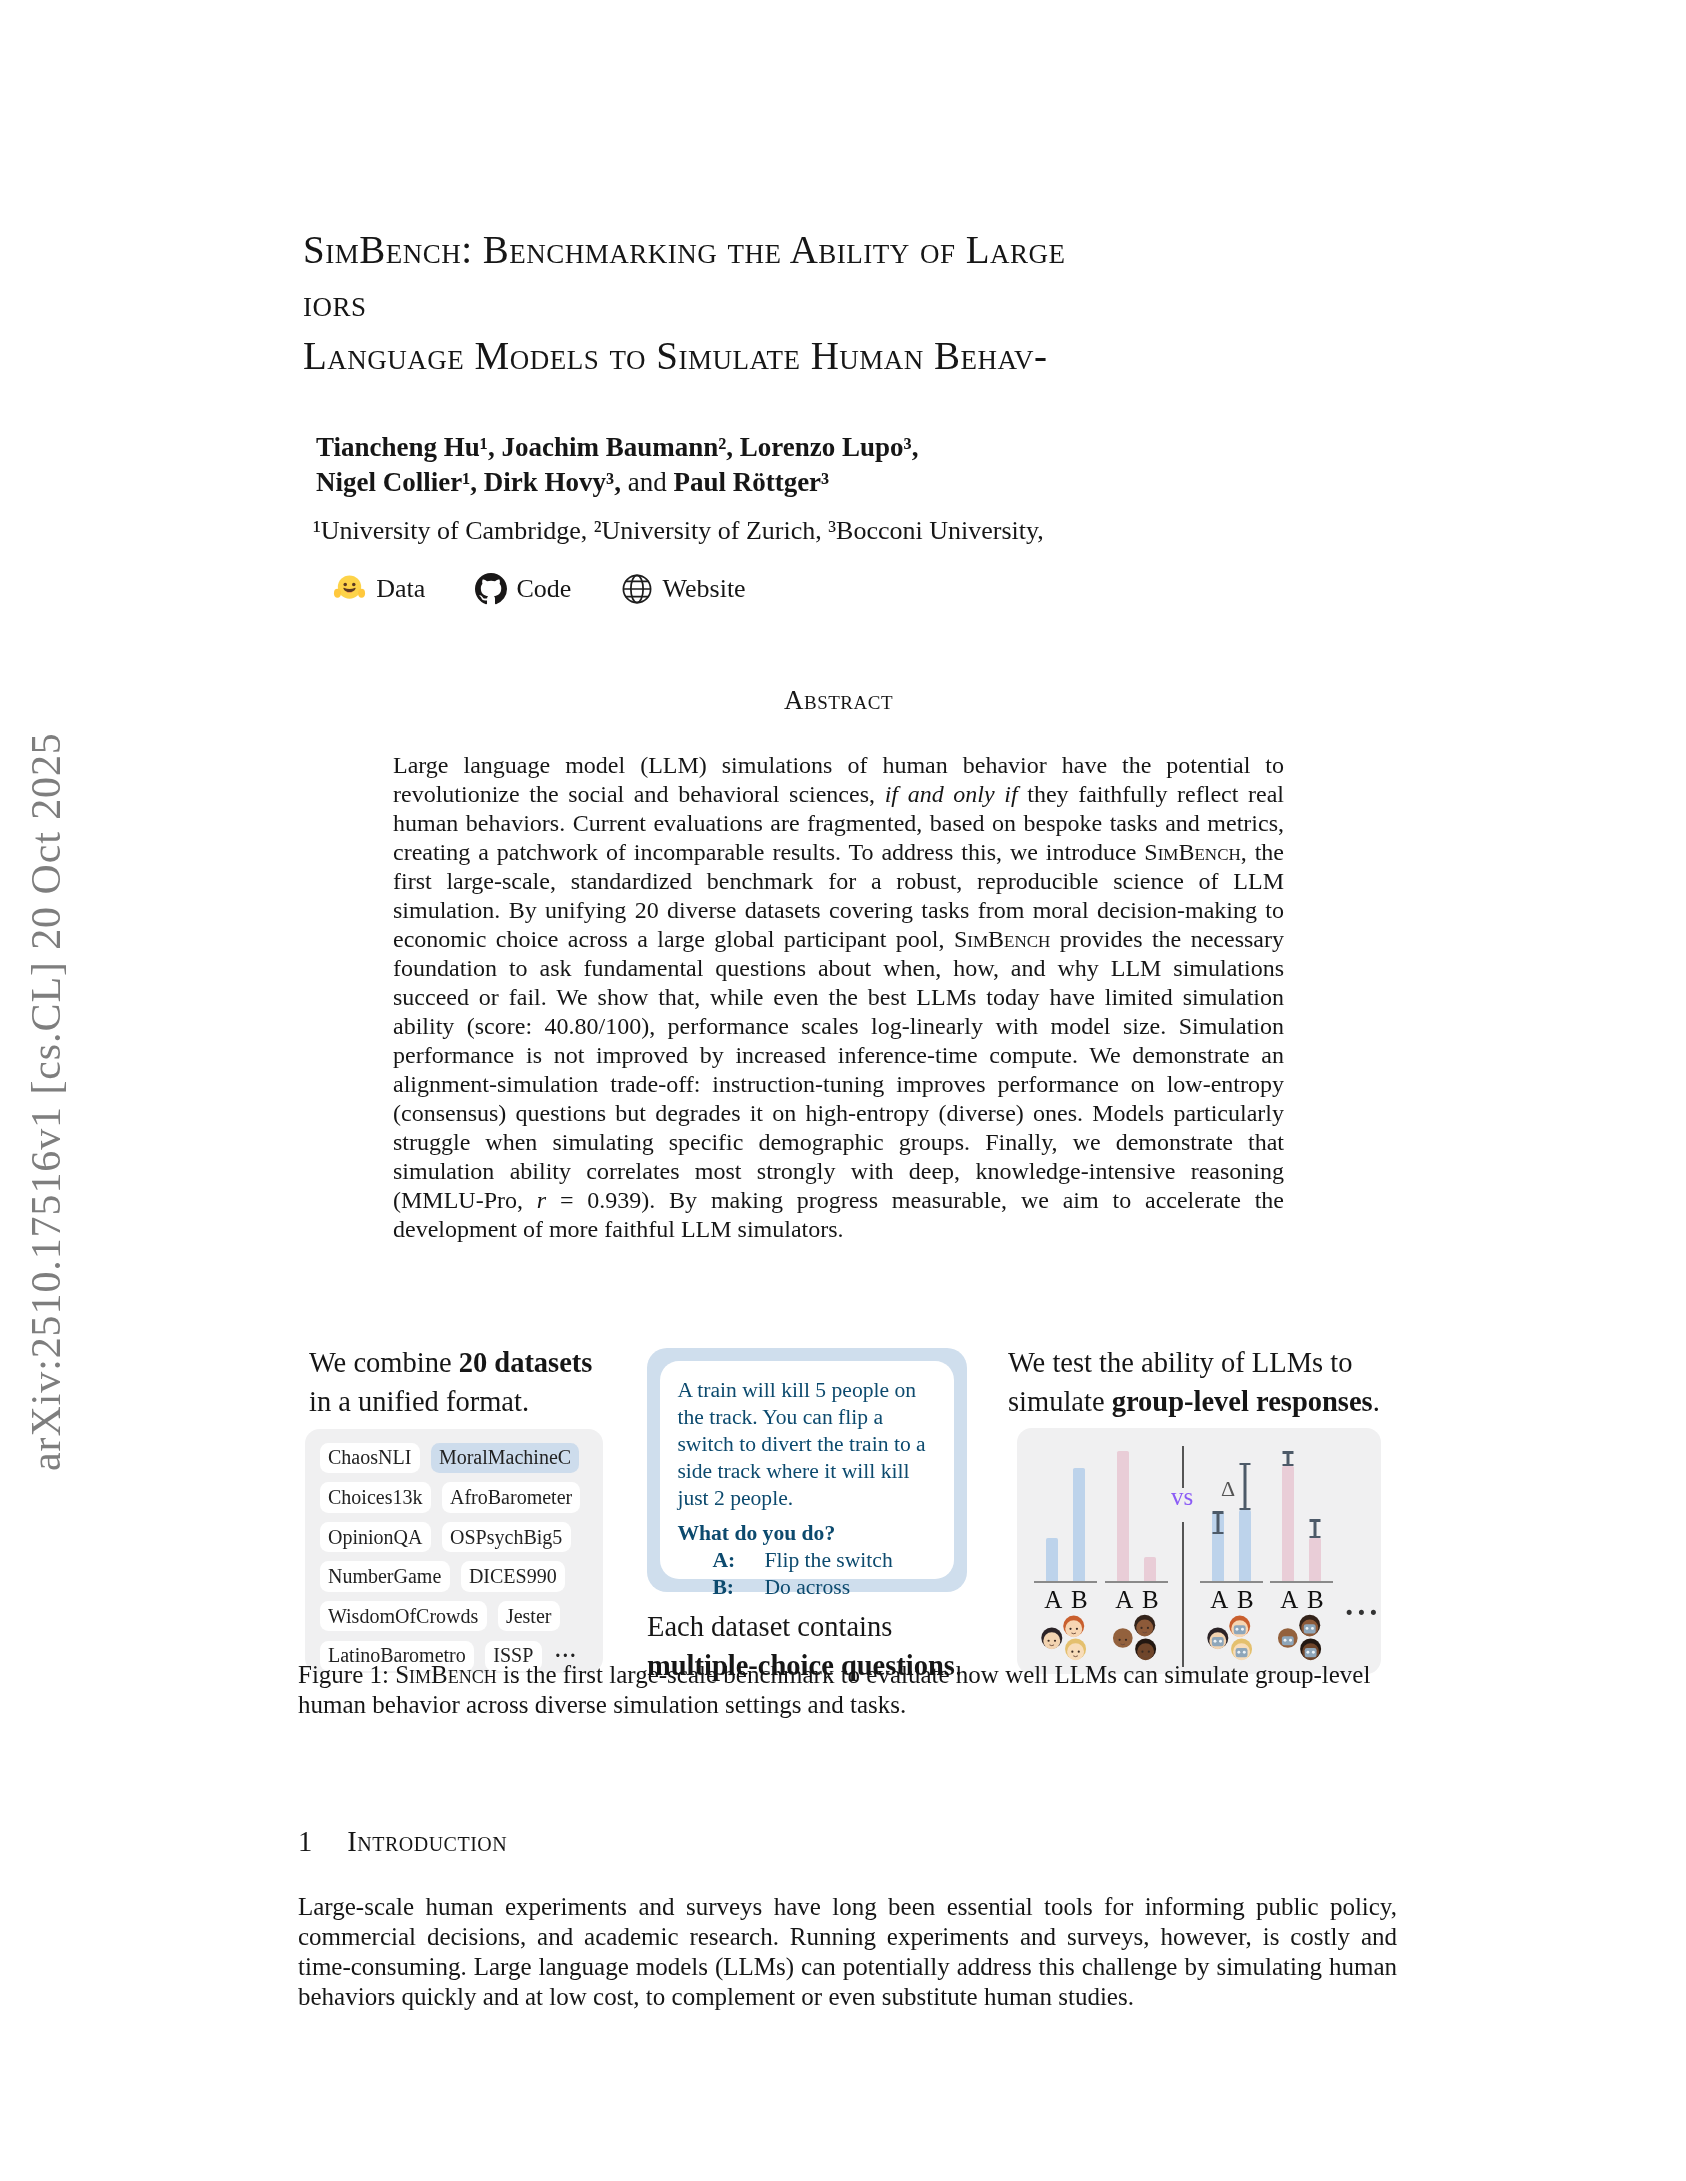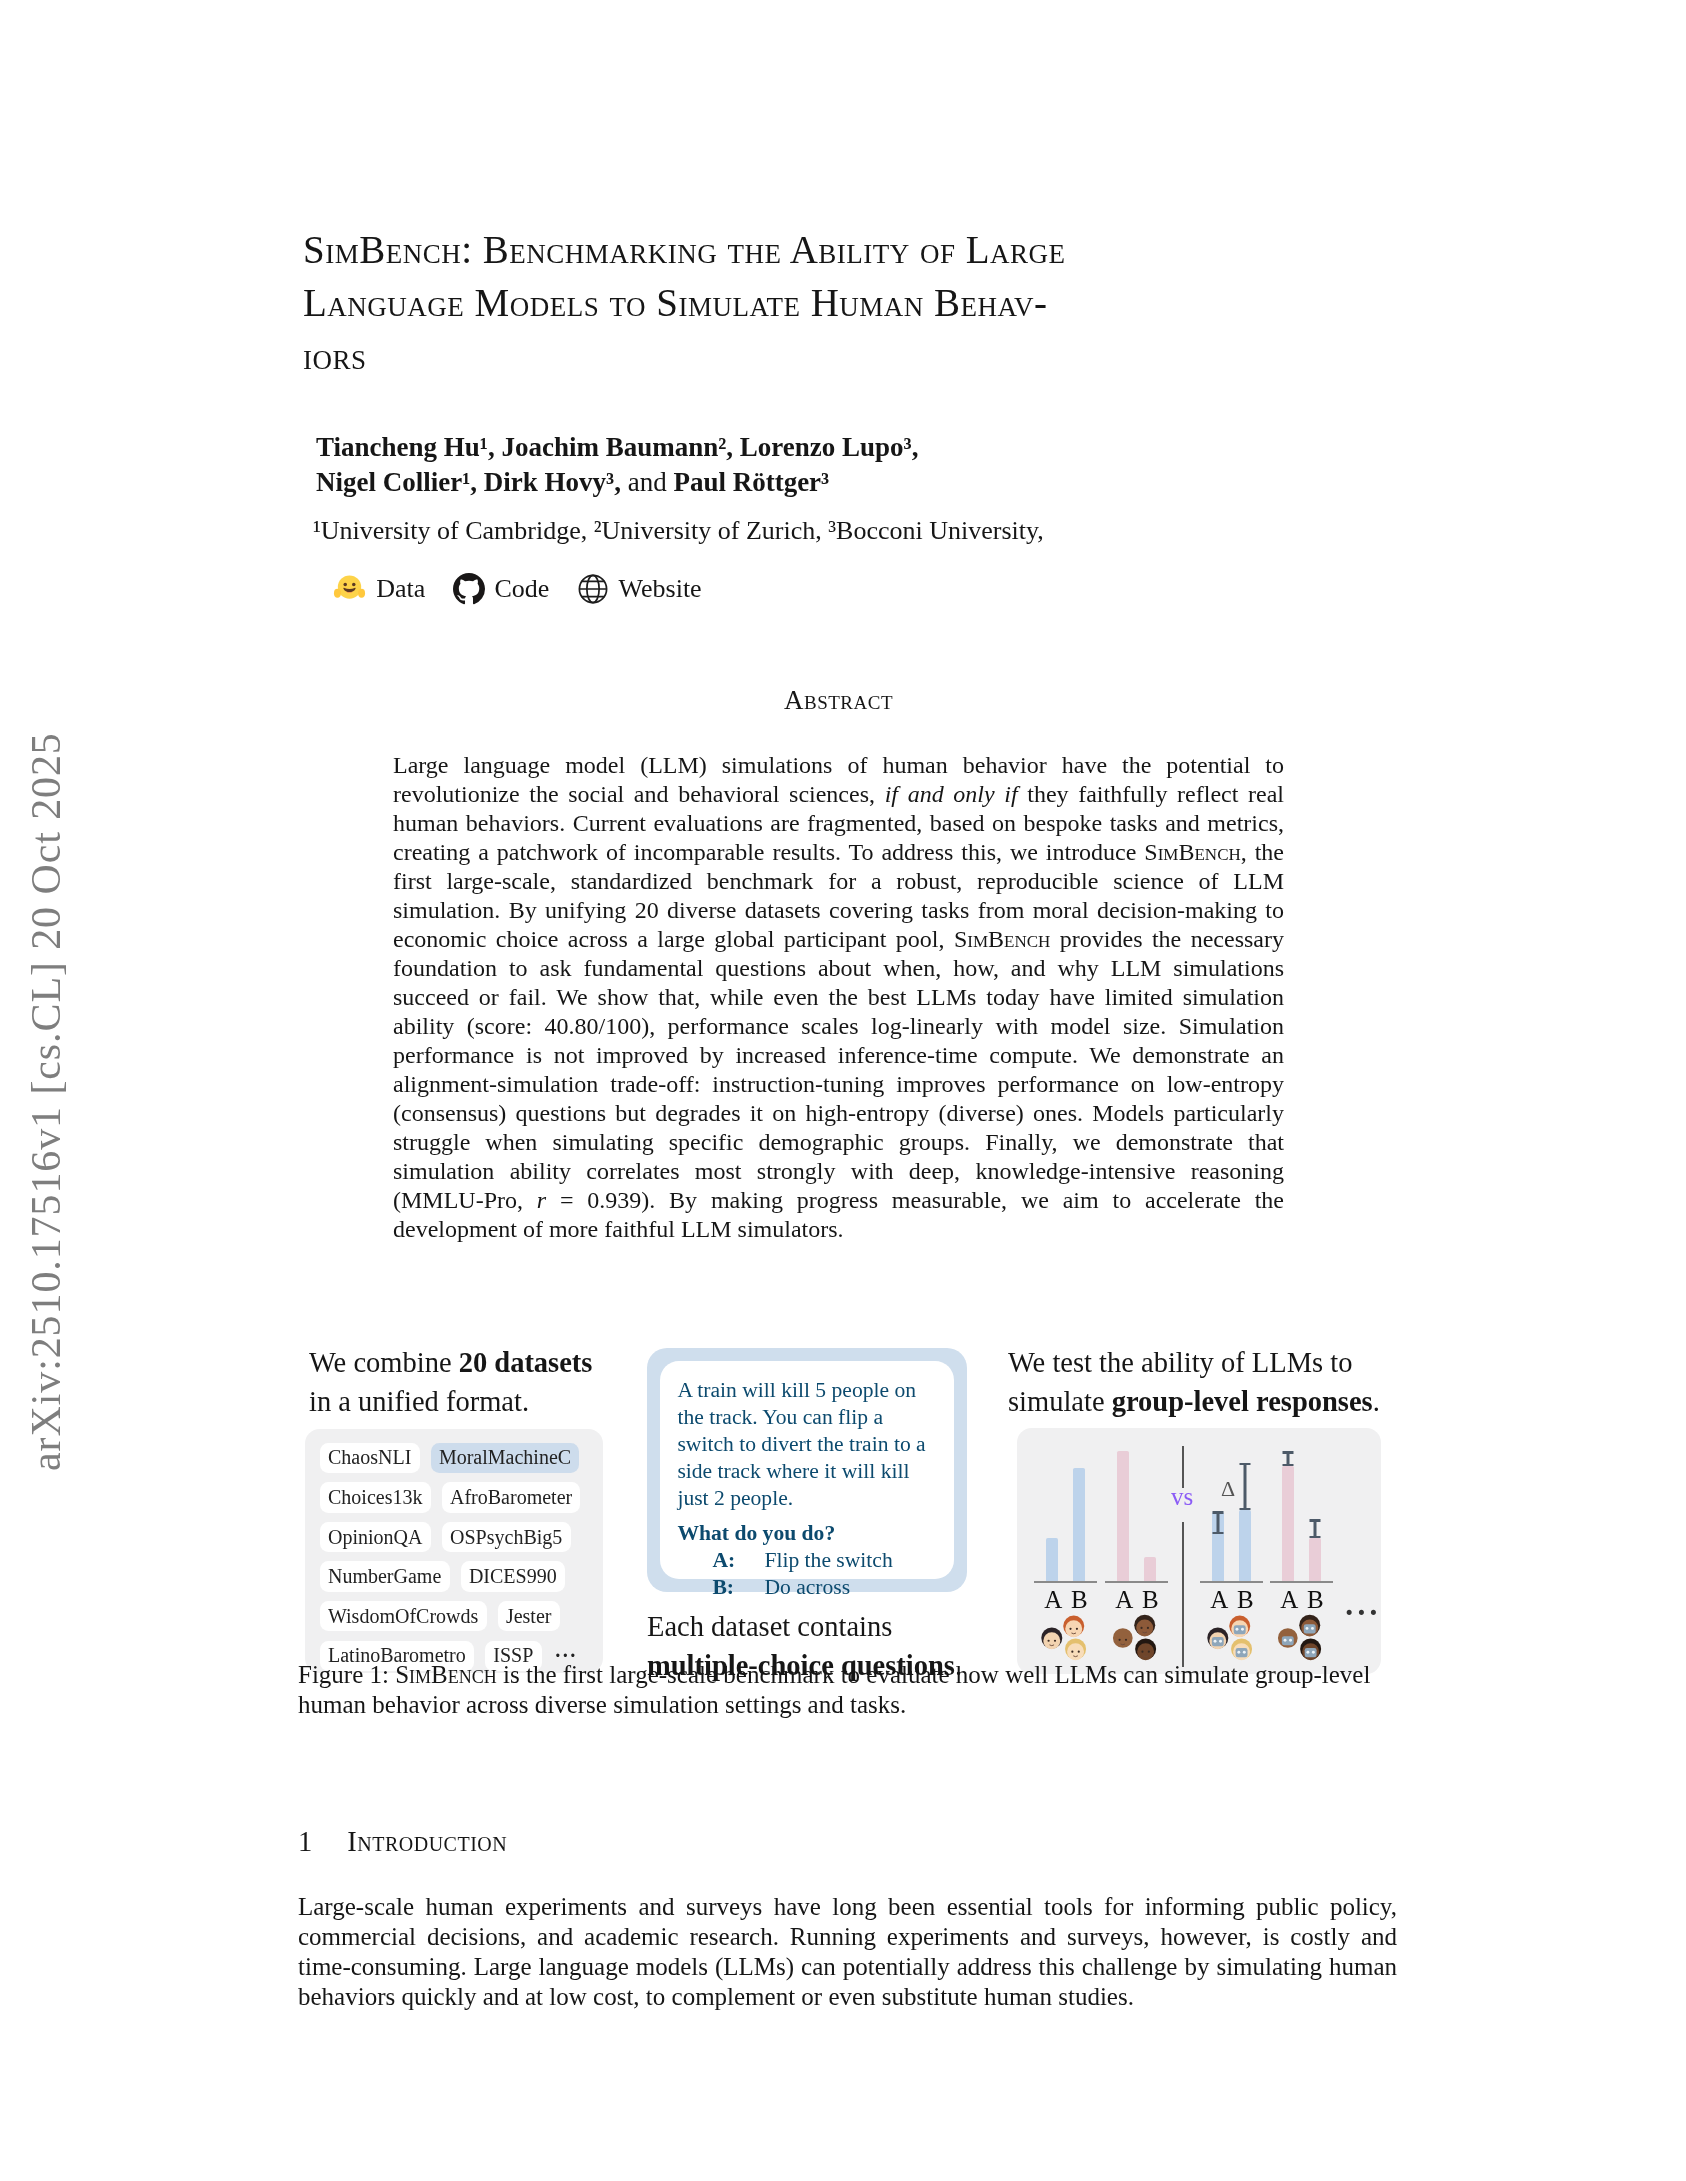--- a/index.html
+++ b/index.html
@@ -11,21 +11,21 @@
   .arxiv{position:absolute;left:22px;top:546px;height:1111px;writing-mode:vertical-rl;
          transform:rotate(180deg);font-size:42px;color:#7e7e7e;white-space:nowrap;
          display:flex;align-items:center;justify-content:center;letter-spacing:0.9px;}
 
   .title{position:absolute;left:303px;top:223px;font-size:39px;line-height:53px;
          font-variant:small-caps;letter-spacing:0.5px;}
   .authors{position:absolute;left:316px;top:430px;font-size:27px;line-height:35px;font-weight:bold;}
   .authors .normal{font-weight:normal;}
   .affil{position:absolute;left:313px;top:516px;font-size:26px;}
 
-  .links{position:absolute;left:332px;top:571px;display:flex;gap:28px;align-items:center;}
+  .links{position:absolute;left:332px;top:571px;display:flex;gap:50px;align-items:center;}
   .link{display:flex;align-items:center;gap:9.2px;font-size:26px;cursor:pointer;}
   .licon{display:flex;align-items:center;}
 
   .abs-head{position:absolute;left:393px;top:685px;width:891px;text-align:center;font-size:27px;letter-spacing:0.5px;}
   .abs-body{position:absolute;left:393px;top:751px;width:891px;font-size:24px;line-height:29px;text-align:justify;}
 
   
   .p1cap{position:absolute;left:309px;top:1343px;font-size:28.5px;line-height:39px;}
   .p1box{position:absolute;left:305px;top:1429px;width:298px;height:244px;background:#f0f0f1;border-radius:14.7px;
          padding:13.8px 14.7px;box-sizing:border-box;display:flex;flex-direction:column;gap:9.2px;}
@@ -71,22 +71,22 @@
 </style>
 </head>
 <body>
 
 <div class="page">
 
   <div class="arxiv">arXiv:2510.17516v1  [cs.CL]  20 Oct 2025</div>
 
   <div class="title">
     <div>SimBench: Benchmarking the Ability of Large</div>
+    <div>iors</div>
     <div>Language Models to Simulate Human Behav-</div>
-    <div>iors</div>
   </div>
 
   <div class="authors">
     <div>Tiancheng Hu¹, Joachim Baumann², Lorenzo Lupo³,</div>
     <div>Nigel Collier¹, Dirk Hovy³, <span class="normal">and</span> Paul Röttger³</div>
   </div>
 
   <div class="affil">¹University of Cambridge, ²University of Zurich, ³Bocconi University,</div>
 
   <div class="links">

